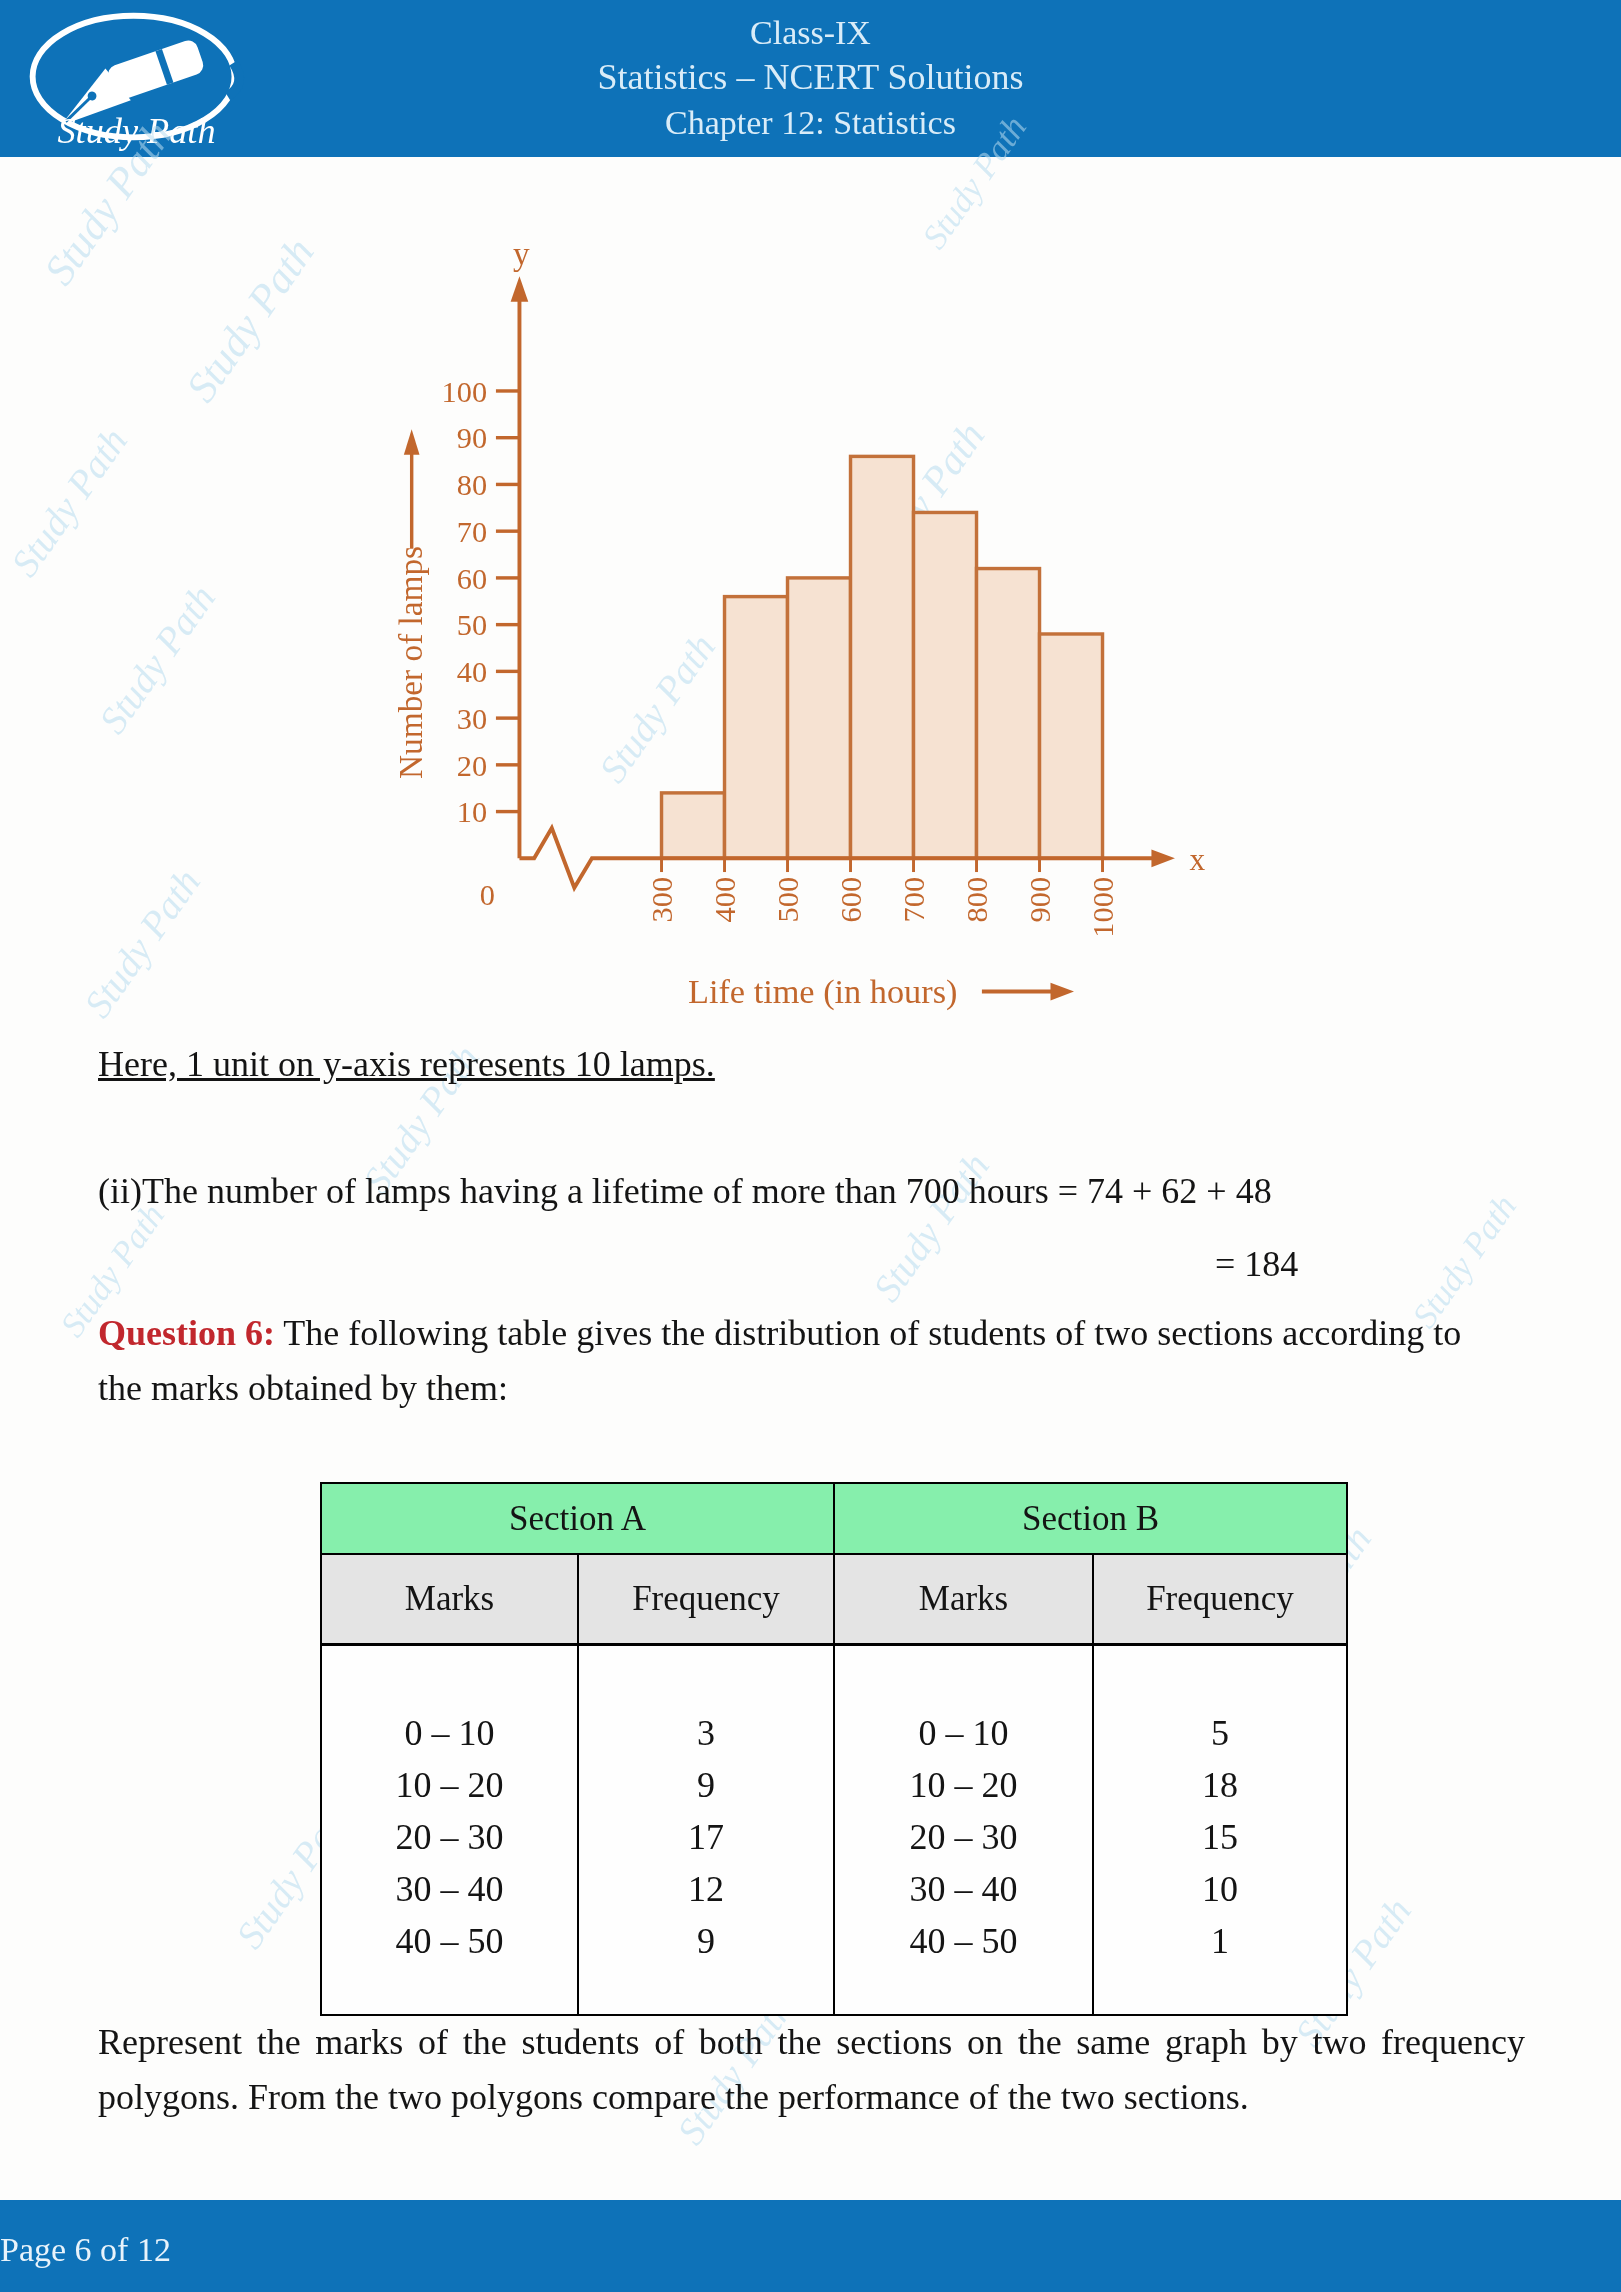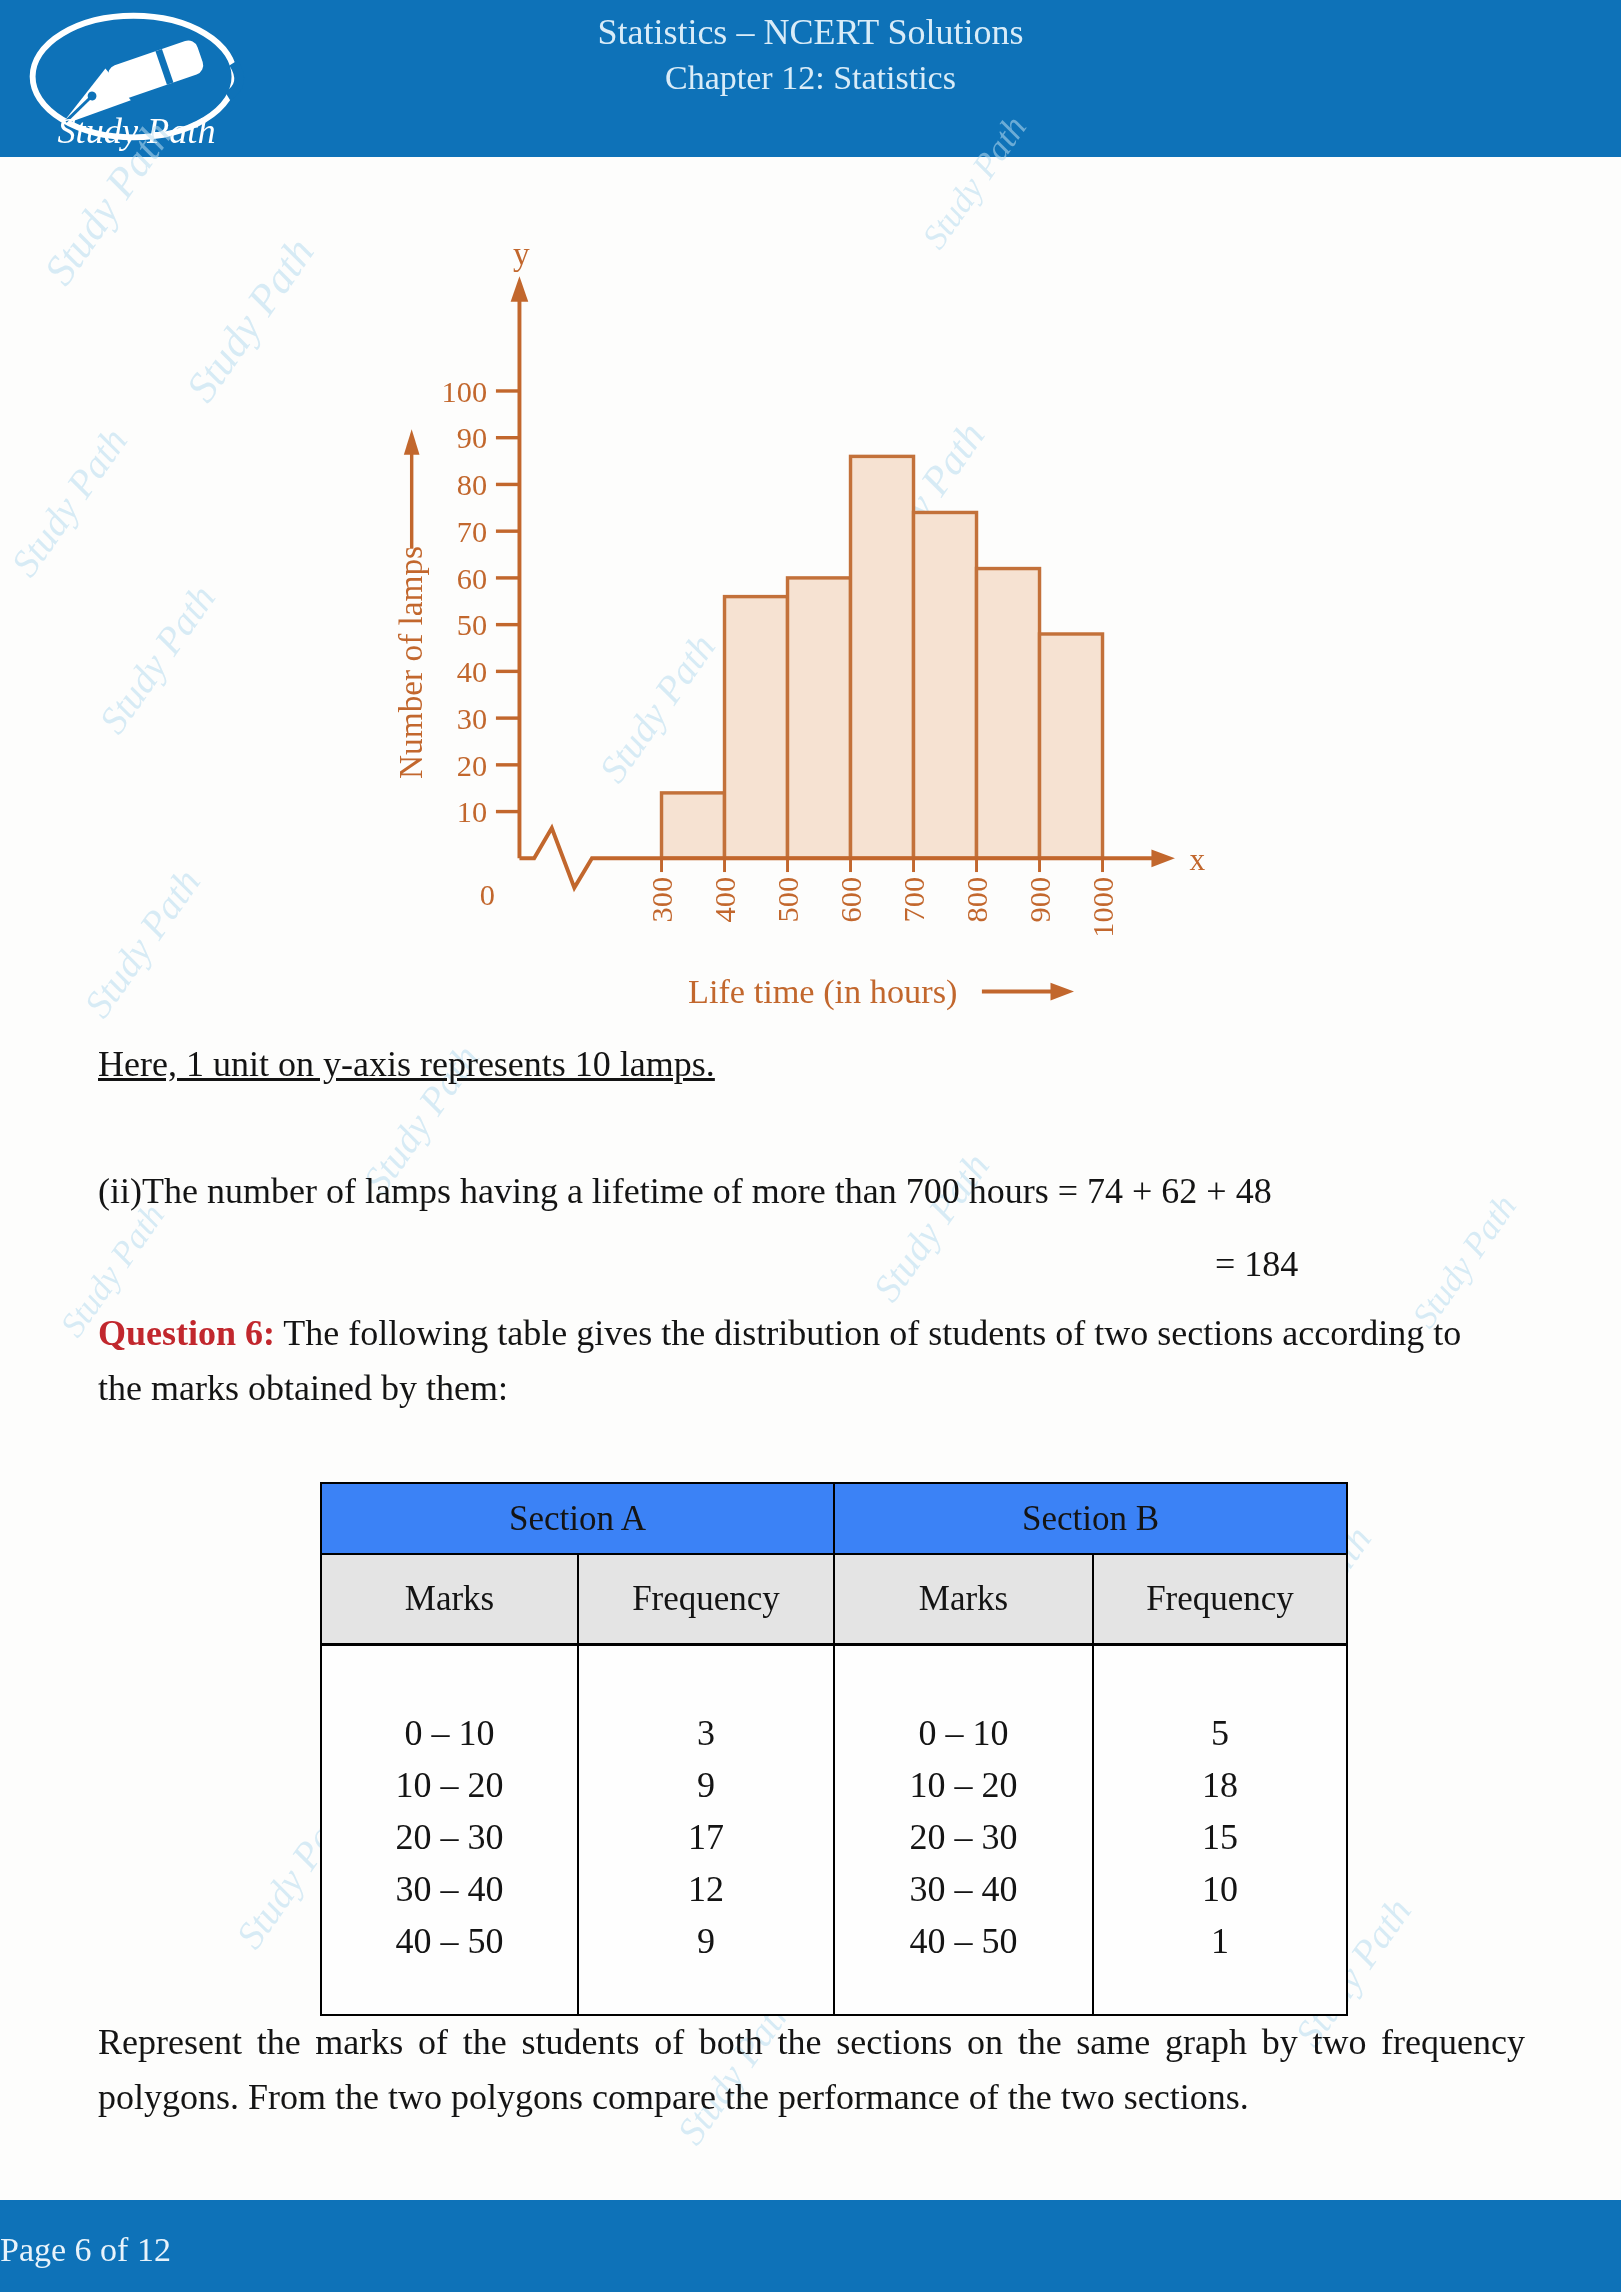--- a/index.html
+++ b/index.html
@@ -54,21 +54,21 @@
     border-collapse:collapse;
     font-size:35px;
   }
   .dist-table td,.dist-table th{
     border:2px solid #000;
     text-align:center;vertical-align:middle;
     font-weight:normal;
   }
   .dist-table .outer{border-width:2.9px;}
   .dist-table tr.sec th{
-    background:#3b82f6;height:67px;font-size:35px;
+    background:#86efac;height:67px;font-size:35px;
     border-bottom:2.9px solid #000;
   }
   .dist-table tr.hdr th{
     background:#e4e4e4;height:86px;
     border-bottom:3.9px solid #000;
   }
   .dist-table td.body-cell{
     background:#fefefe;height:306px;vertical-align:top;
     padding-top:61px;font-size:36px;
   }
@@ -90,20 +90,21 @@
           <rect x="98" y="56" width="96" height="36" rx="10" fill="#ffffff"></rect>
           <rect x="152" y="56" width="7" height="36" fill="#0e72b8"></rect>
           <path d="M36 96 L98 56 L112 95 Z" fill="#ffffff"></path>
           <circle cx="76" cy="78" r="4.5" fill="#0e72b8"></circle>
           <line x1="76" y1="78" x2="42" y2="94" stroke="#0e72b8" stroke-width="3"></line>
         </g>
         <text x="125" y="142" text-anchor="middle" font-family="Liberation Serif, serif" font-style="italic" font-size="37" fill="#ffffff">Study Path</text>
       </svg>
     </div>
     <div class="header-titles">
+      <div class="l1">Class-IX</div>
       <div class="l2">Statistics – NCERT Solutions</div>
       <div class="l3">Chapter 12: Statistics</div>
     </div>
   </div>
 
   <span class="wm" style="left:54px;top:255px;font-size:43px;">Study Path</span>
   <span class="wm" style="left:196px;top:372px;font-size:43px;">Study Path</span>
   <span class="wm" style="left:19.6px;top:549px;">Study Path</span>
   <span class="wm" style="left:108px;top:706px;">Study Path</span>
   <span class="wm" style="left:931px;top:225px;font-size:35px;">Study Path</span>

